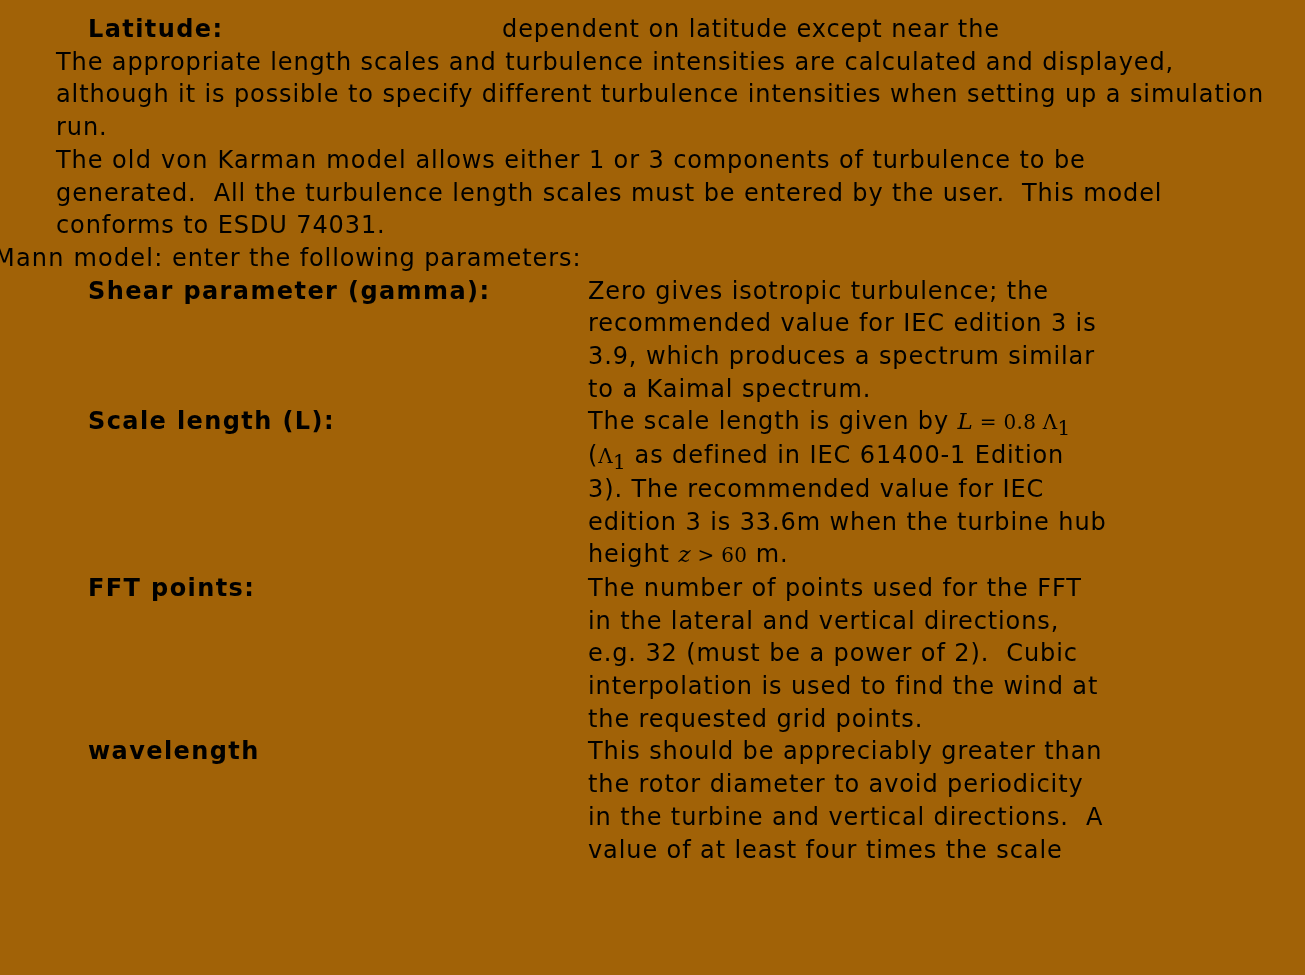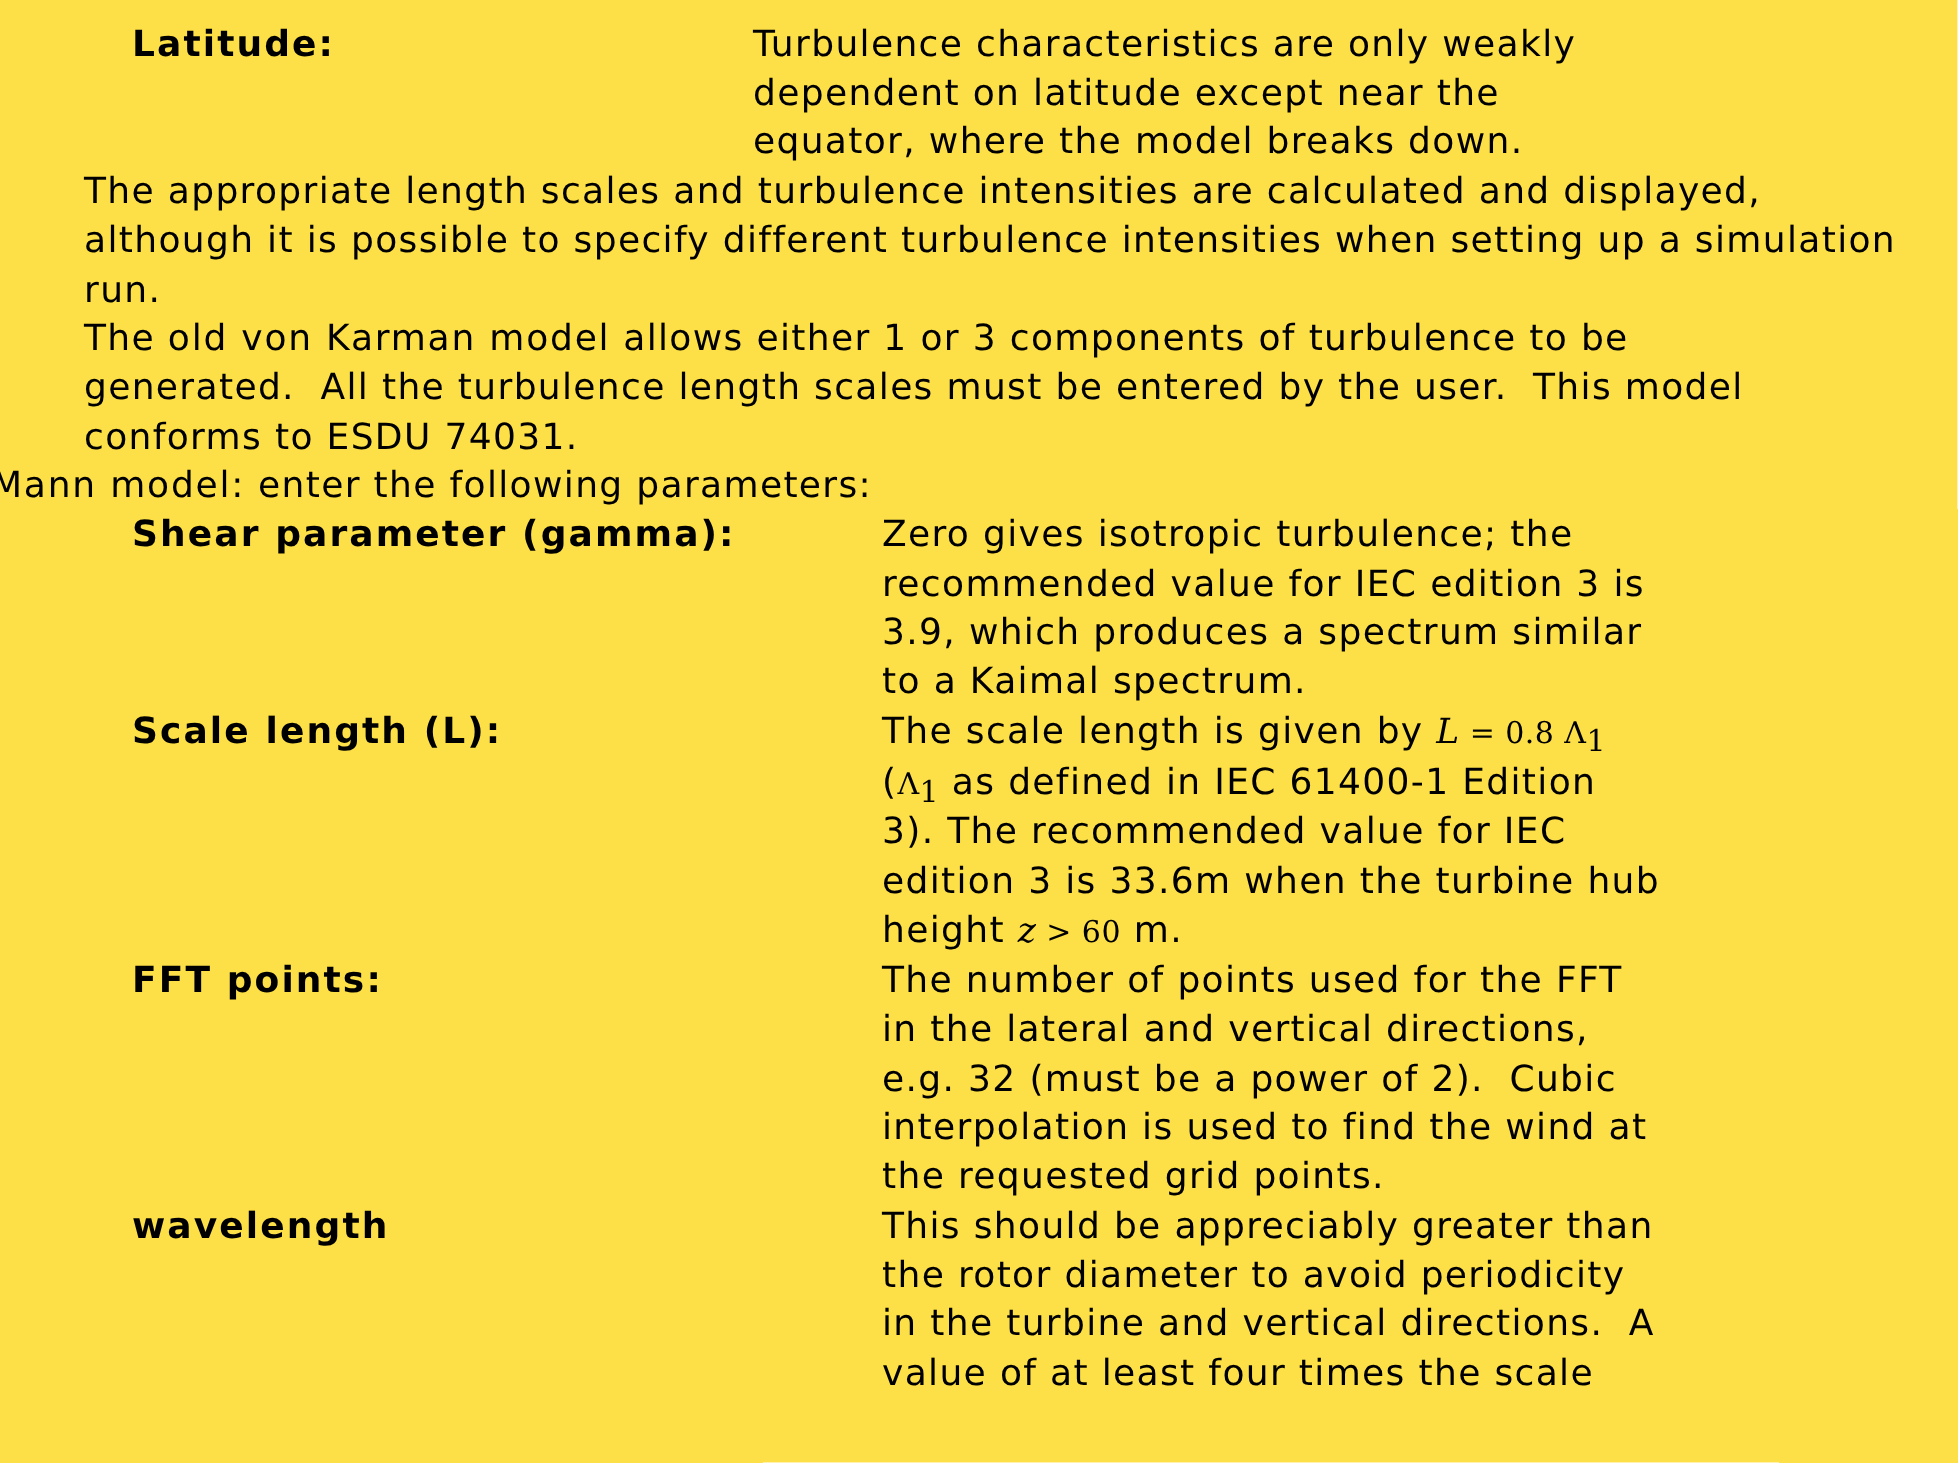--- a/index.html
+++ b/index.html
@@ -1,20 +1,20 @@
 <!DOCTYPE html>
 <html><head>
 <meta charset="utf-8">
 <style>
   html, body { margin: 0; padding: 0; background: #ffffff; }
   .page {
     position: relative;
     width: 1305px;
     height: 975px;
-    background: #fde047;
+    background: #a16207;
     color: #000000;
     font-family: "DejaVu Sans", sans-serif;
     font-size: 24px;
     line-height: 32.7px;
     letter-spacing: 0.9px;
     overflow: hidden;
     padding-top: 13px;
     box-sizing: border-box;
   }
   .ln { white-space: pre; }
@@ -31,23 +31,21 @@
   sub { font-size: 68%; line-height: 0; }
 </style>
 </head>
 <body>
 
 <div class="page">
 
   <section class="def-row col1">
     <div class="label ln">Latitude:</div>
     <div class="desc">
-      <div class="ln">Turbulence characteristics are only weakly</div>
       <div class="ln">dependent on latitude except near the</div>
-      <div class="ln">equator, where the model breaks down.</div>
     </div>
   </section>
 
   <section class="para">
     <div class="ln">The appropriate length scales and turbulence intensities are calculated and displayed,</div>
     <div class="ln">although it is possible to specify different turbulence intensities when setting up a simulation</div>
     <div class="ln">run.</div>
   </section>
 
   <section class="para">

